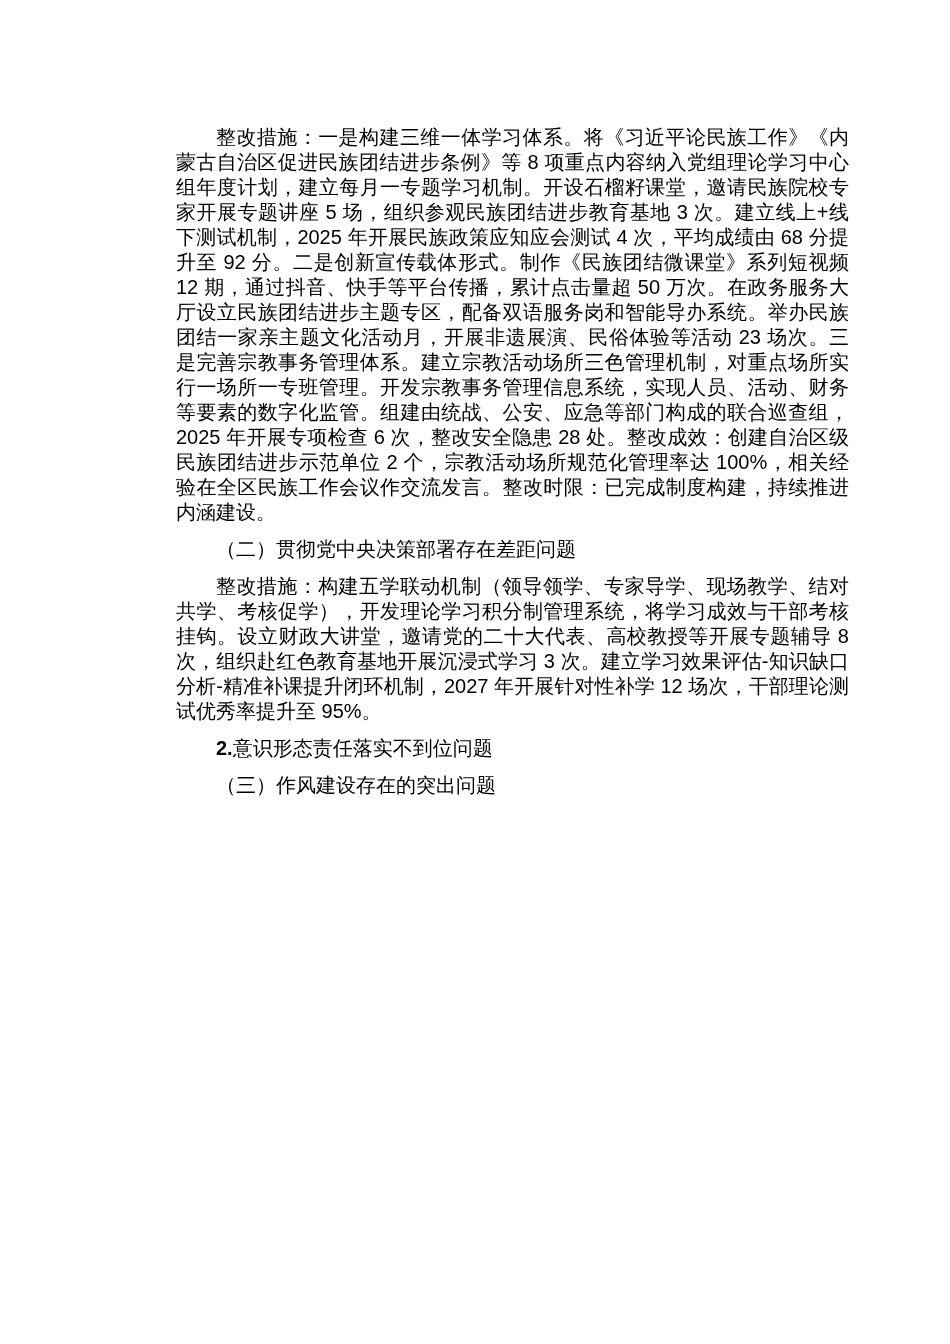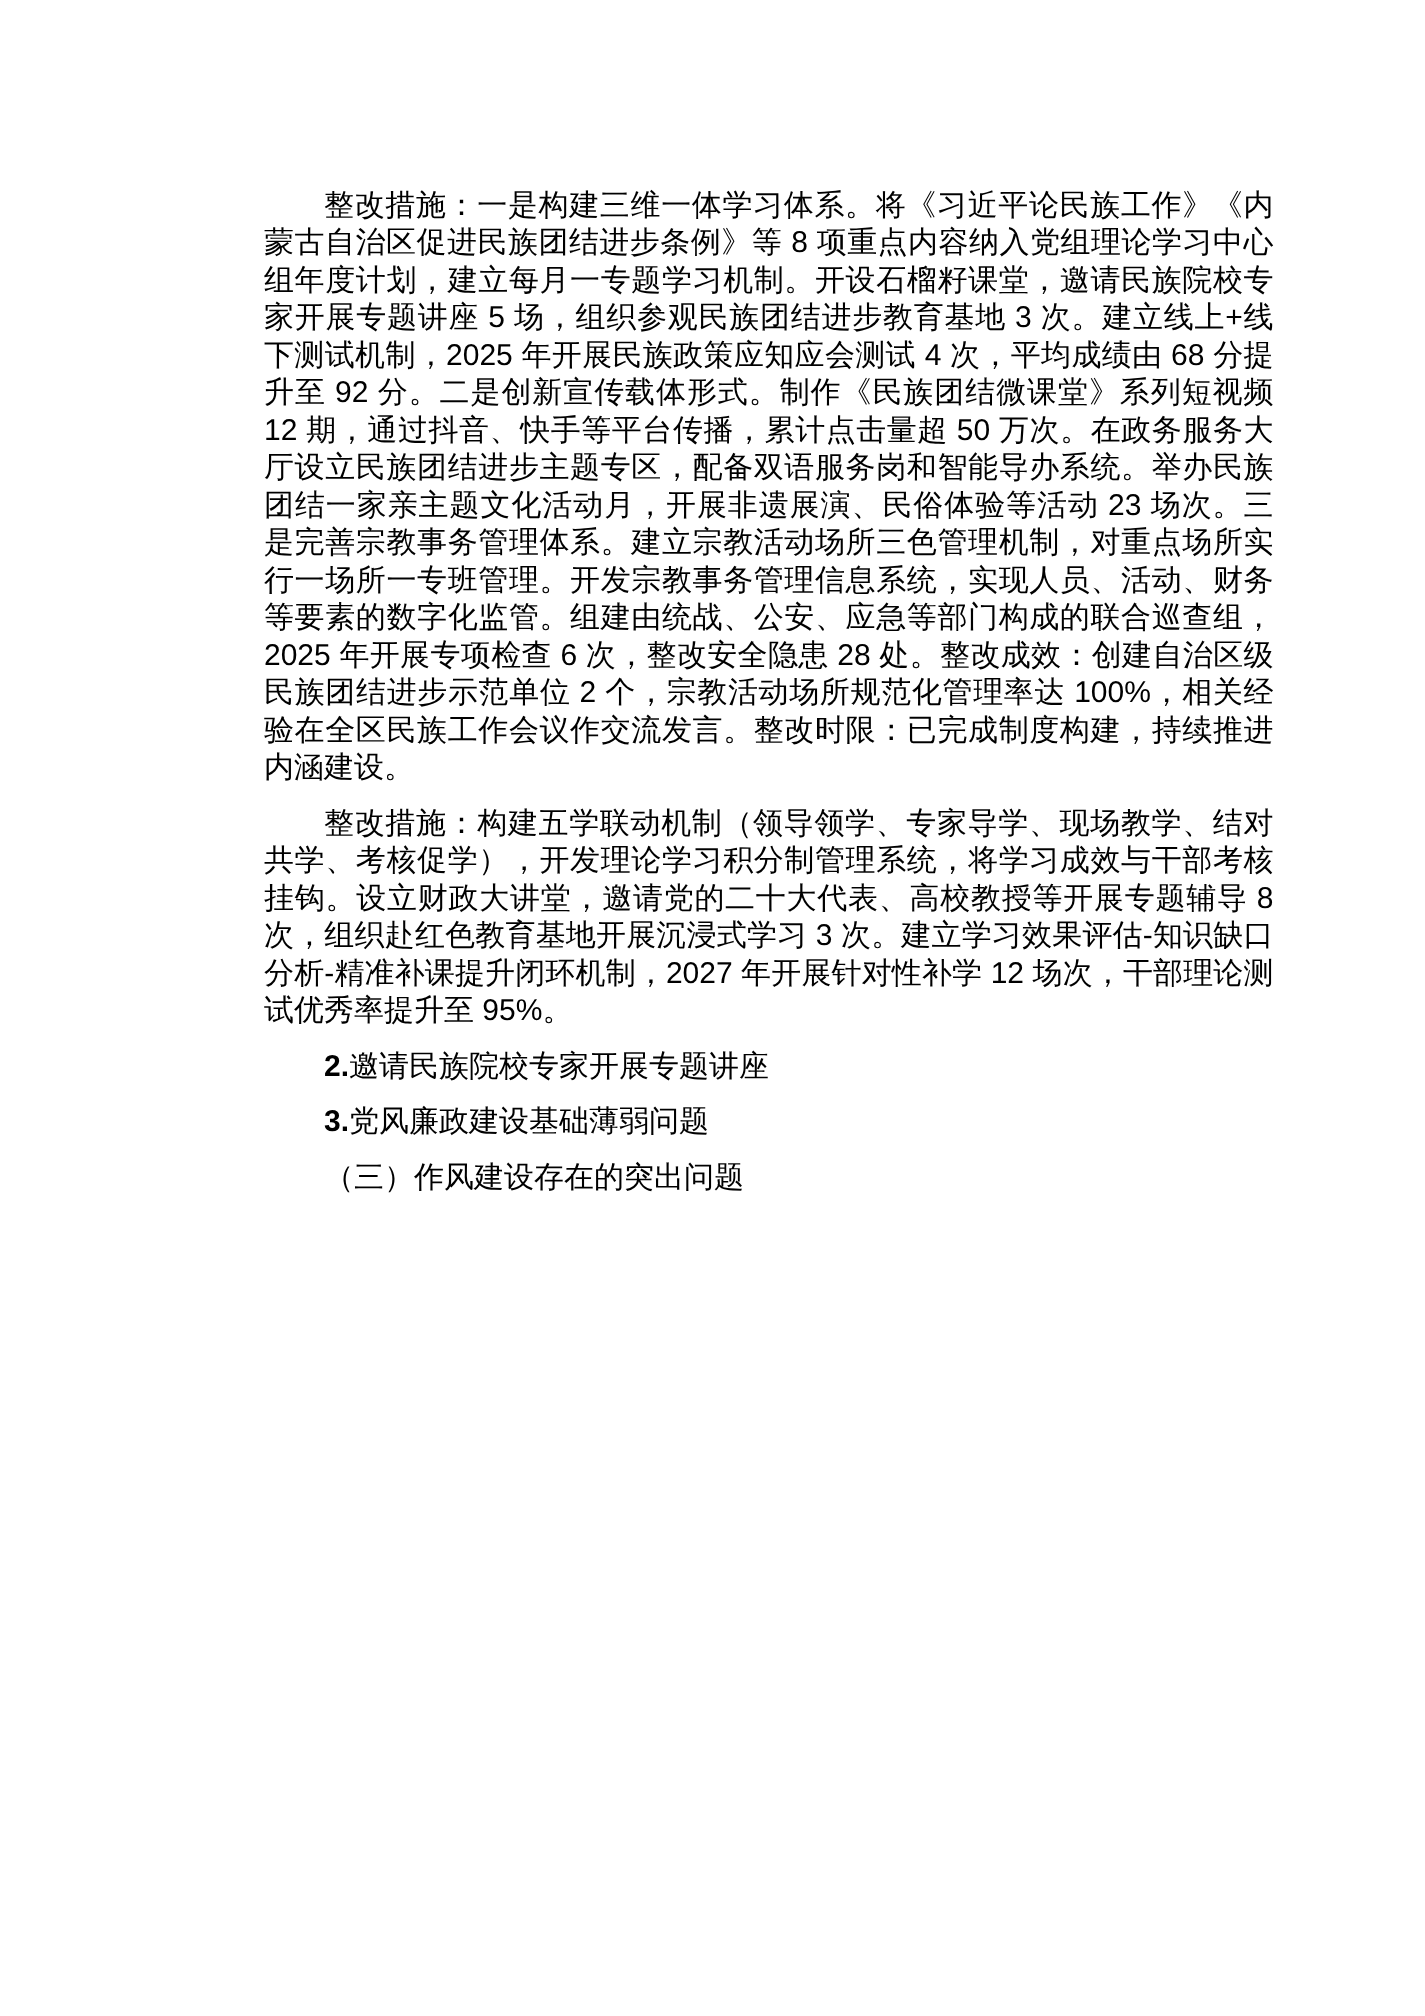--- a/index.html
+++ b/index.html
@@ -36,28 +36,28 @@
   }
 </style>
 </head>
 <body>
 
 <div class="page">
   <div class="content">
 
     <p>整改措施：一是构建三维一体学习体系。将《习近平论民族工作》《内蒙古自治区促进民族团结进步条例》等 8 项重点内容纳入党组理论学习中心组年度计划，建立每月一专题学习机制。开设石榴籽课堂，邀请民族院校专家开展专题讲座 5 场，组织参观民族团结进步教育基地 3 次。建立线上+线下测试机制，2025 年开展民族政策应知应会测试 4 次，平均成绩由 68 分提升至 92 分。二是创新宣传载体形式。制作《民族团结微课堂》系列短视频 12 期，通过抖音、快手等平台传播，累计点击量超 50 万次。在政务服务大厅设立民族团结进步主题专区，配备双语服务岗和智能导办系统。举办民族团结一家亲主题文化活动月，开展非遗展演、民俗体验等活动 23 场次。三是完善宗教事务管理体系。建立宗教活动场所三色管理机制，对重点场所实行一场所一专班管理。开发宗教事务管理信息系统，实现人员、活动、财务等要素的数字化监管。组建由统战、公安、应急等部门构成的联合巡查组，2025 年开展专项检查 6 次，整改安全隐患 28 处。整改成效：创建自治区级民族团结进步示范单位 2 个，宗教活动场所规范化管理率达 100%，相关经验在全区民族工作会议作交流发言。整改时限：已完成制度构建，持续推进内涵建设。</p>
 
+    <p>（二）贯彻党中央决策部署存在差距问题</p>
 
 
     <p>整改措施：构建五学联动机制（领导领学、专家导学、现场教学、结对共学、考核促学），开发理论学习积分制管理系统，将学习成效与干部考核挂钩。设立财政大讲堂，邀请党的二十大代表、高校教授等开展专题辅导 8 次，组织赴红色教育基地开展沉浸式学习 3 次。建立学习效果评估-知识缺口分析-精准补课提升闭环机制，2027 年开展针对性补学 12 场次，干部理论测试优秀率提升至 95%。</p>
 
-    <p><span class="num">2.</span><span>邀请民族院校专家开展专题讲座</span></p>
+    <p><span class="num">2.</span><span>意识形态责任落实不到位问题</span></p>
 
 
-    <p><span class="num">3.</span><span>党风廉政建设基础薄弱问题</span></p>
 
 
     <p>（三）作风建设存在的突出问题</p>
 
 
 
   </div>
 </div>
 
 </body></html>

